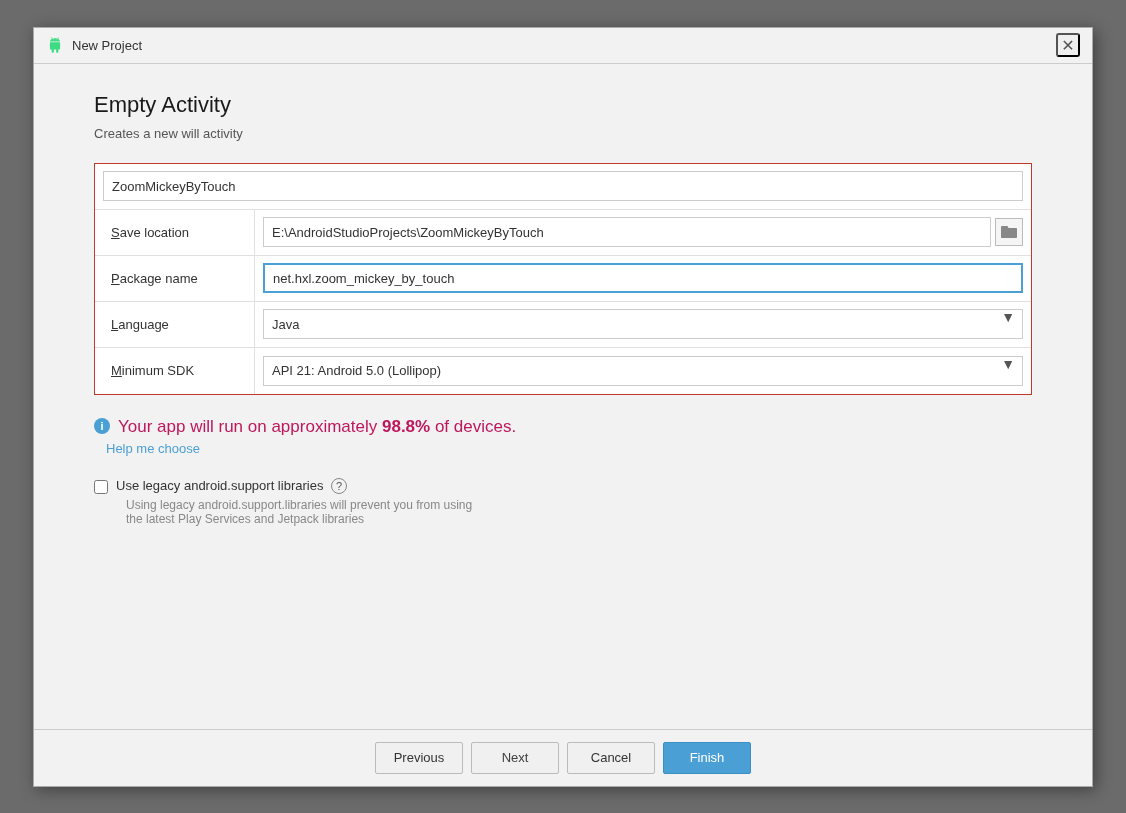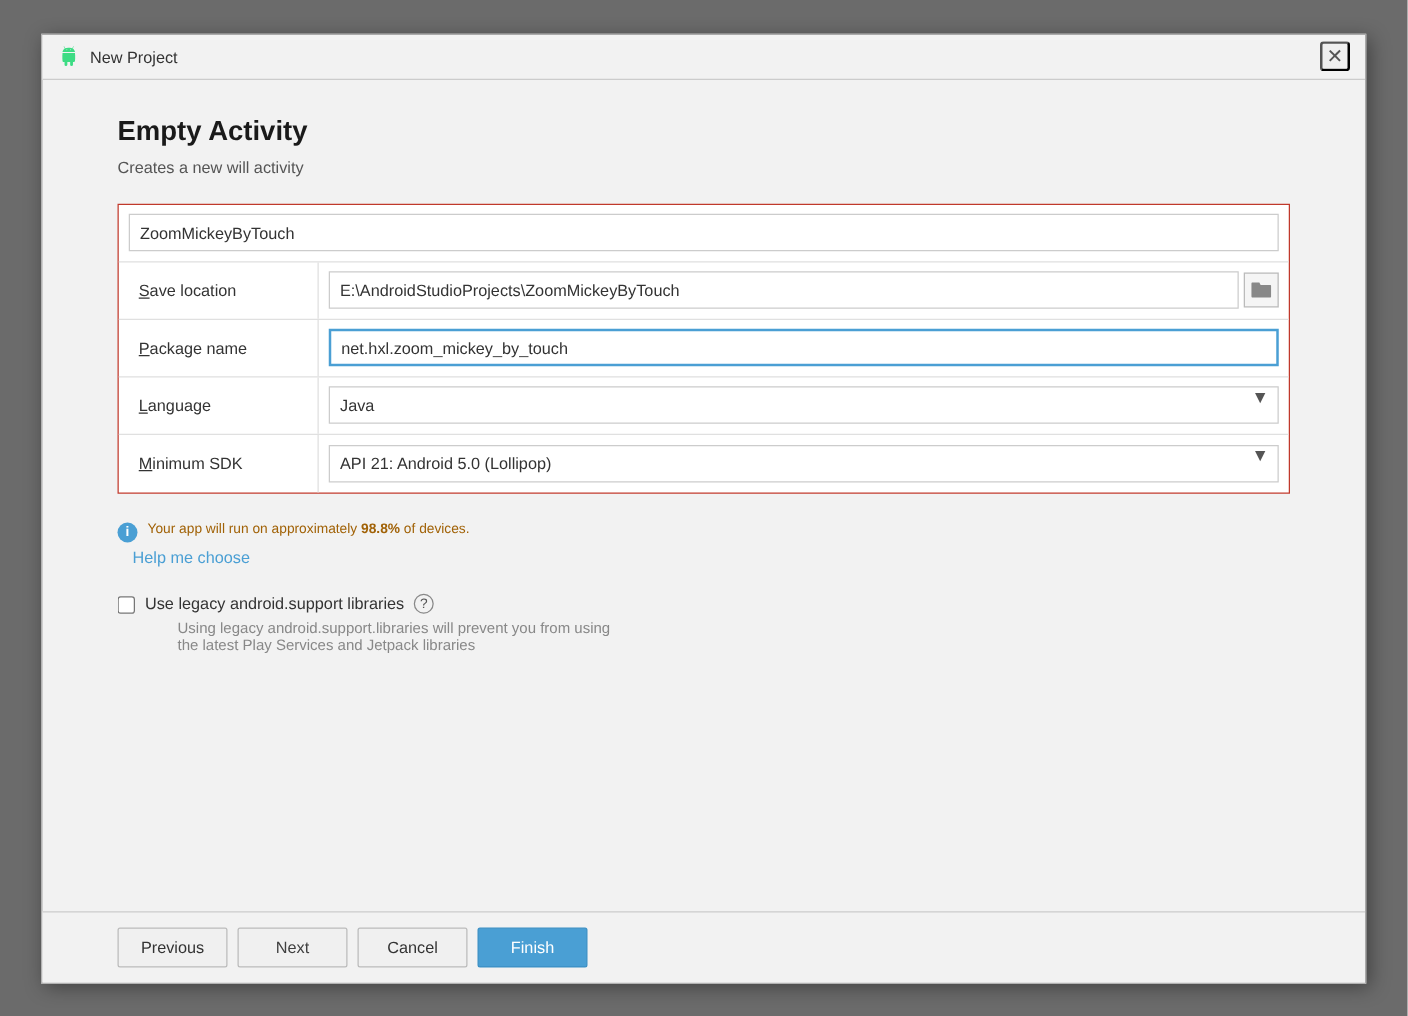--- a/index.html
+++ b/index.html
@@ -54,21 +54,21 @@
       justify-content: center;
       border-radius: 3px;
     }
     .dialog-body {
       flex: 1;
       padding: 28px 60px 20px 60px;
       overflow: auto;
     }
     .section-title {
       font-size: 22px;
-      font-weight: bold;
+      font-weight: normal;
       color: #1a1a1a;
       margin-bottom: 8px;
     }
     .section-subtitle {
       font-size: 13px;
       color: #555;
       margin-bottom: 22px;
     }
     .form-container {
       border: 1px solid #c0392b;
@@ -186,22 +186,22 @@
       color: white;
       font-size: 11px;
       font-weight: bold;
       display: flex;
       align-items: center;
       justify-content: center;
       flex-shrink: 0;
       margin-top: 1px;
     }
     .info-text {
-      font-size: 11px;
-      color: #a16207;
+      font-size: 17px;
+      color: #be185d;
     }
     .info-text strong {
       font-weight: bold;
     }
     .help-link {
       color: #4a9fd4;
       text-decoration: none;
       font-size: 13px;
       cursor: pointer;
       margin-left: 12px;
@@ -234,27 +234,27 @@
       color: #555;
       font-size: 11px;
       margin-left: 4px;
       cursor: pointer;
       vertical-align: middle;
     }
     .checkbox-description {
       font-size: 12px;
       color: #888;
       margin-top: 4px;
-      margin-left: 26px;
+      margin-left: 10px;
     }
     .dialog-footer {
       border-top: 1px solid #ccc;
       padding: 12px 60px;
       display: flex;
-      justify-content: flex-start;
+      justify-content: center;
       align-items: center;
       gap: 8px;
       flex-shrink: 0;
       background: #f2f2f2;
     }
     .btn {
       height: 32px;
       min-width: 88px;
       padding: 0 16px;
       font-size: 13px;

